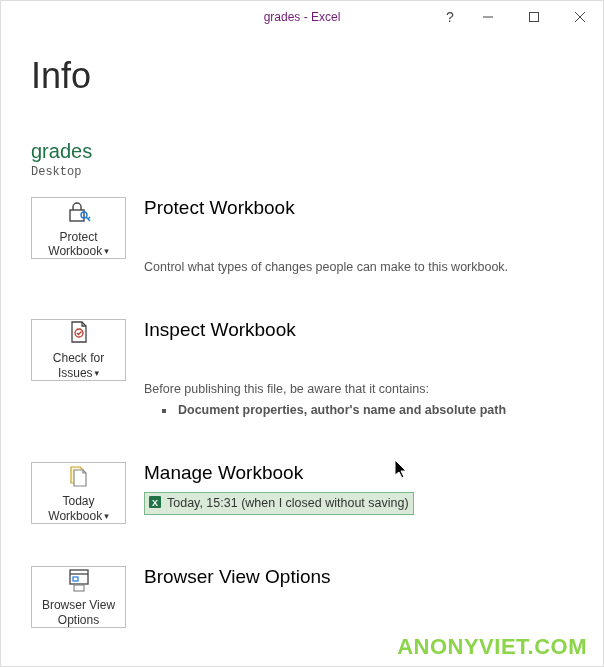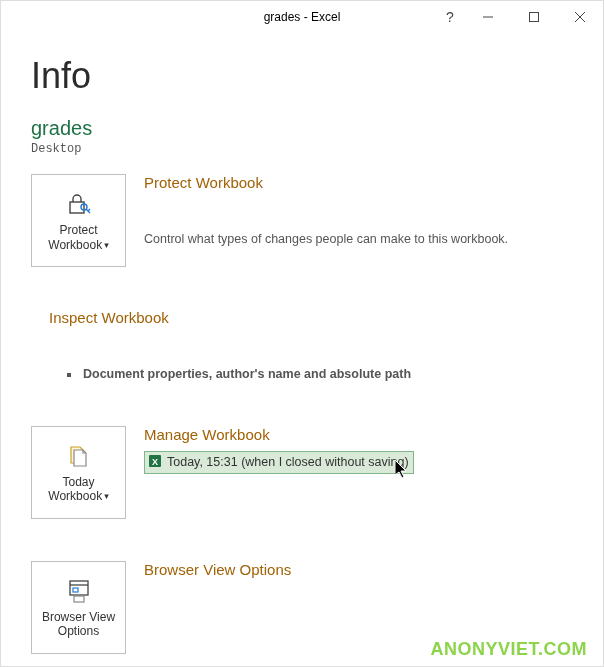--- a/index.html
+++ b/index.html
@@ -14,21 +14,21 @@
 }
 .titlebar {
   height: 32px;
   display: flex;
   align-items: center;
   justify-content: center;
   position: relative;
 }
 .titlebar .title {
   font-size: 12px;
-  color: #000000;
+  color: #701a75;
 }
 .titlebar .controls {
   position: absolute;
   right: 0;
   top: 0;
   display: flex;
 }
 .titlebar .ctl {
   width: 46px;
   height: 32px;
@@ -44,41 +44,41 @@
   color: #444;
 }
 .content {
   padding: 12px 30px 0 30px;
 }
 h1.info {
   font-size: 36px;
   font-weight: 300;
   color: #2b2b2b;
   margin-top: 10px;
-  margin-bottom: 20px;
+  margin-bottom: 43px;
 }
 .filename {
   font-size: 20px;
   color: #1f7246;
   margin-bottom: 2px;
 }
 .location {
   font-size: 12px;
   color: #555;
   margin-bottom: 18px;
   font-family: Liberation Mono, monospace;
 }
 .section {
   display: flex;
   margin-bottom: 42px;
 }
 .section:last-child { margin-bottom: 0; }
 .tile {
   width: 95px;
-  height: 93px;
+  height: 62px;
   border: 1px solid #bfbfbf;
   display: flex;
   flex-direction: column;
   align-items: center;
   justify-content: center;
   text-align: center;
   font-size: 12px;
   color: #333;
   flex-shrink: 0;
   padding: 4px 2px;
@@ -100,22 +100,22 @@
   display: inline-block;
   font-size: 9px;
   vertical-align: middle;
   margin-left: 2px;
 }
 .section-body {
   padding-left: 18px;
   flex: 1;
 }
 .section-title {
-  font-size: 15px;
-  color: #a16207;
+  font-size: 19px;
+  color: #000000;
   font-weight: 400;
   margin-bottom: 4px;
 }
 .section-desc {
   font-size: 12.5px;
   color: #555;
   line-height: 1.4;
   margin-top: 40px;
 }
 .section-desc ul {
@@ -145,21 +145,21 @@
   left: 394px;
   top: 459px;
   pointer-events: none;
 }
 .watermark {
   position: absolute;
   right: 16px;
   bottom: 6px;
   font-family: Arial, sans-serif;
   font-weight: bold;
-  font-size: 18px;
+  font-size: 22px;
   color: #8cd44a;
   letter-spacing: 0.5px;
 }
 </style>
 </head>
 <body>
 
 <div class="titlebar">
   <span class="title">grades - Excel</span>
   <div class="controls">
@@ -204,23 +204,38 @@
         <span>Workbook</span><span class="caret">▾</span>
       </div>
     </div>
     <div class="section-body">
       <div class="section-title">Protect Workbook</div>
       <div class="section-desc">Control what types of changes people can make to this workbook.</div>
     </div>
   </div>
 
   <div class="section">
+    <div class="tile">
+      <div class="icon">
+        <svg width="28" height="28" viewBox="0 0 28 28">
+          <path d="M7 3 h10 l4 4 v16 h-14 z" fill="none" stroke="#444" stroke-width="1.3"></path>
+          <path d="M17 3 v4 h4" fill="none" stroke="#444" stroke-width="1.3"></path>
+          <circle cx="14" cy="14" r="4" fill="none" stroke="#c0392b" stroke-width="1.3"></circle>
+          <path d="M12 14 l1.5 1.5 l3 -3" fill="none" stroke="#c0392b" stroke-width="1.3"></path>
+        </svg>
+      </div>
+      <div class="label">
+        <span>Check for</span><br>
+        <span>Issues</span><span class="caret">▾</span>
+      </div>
+    </div>
     <div class="section-body">
       <div class="section-title">Inspect Workbook</div>
       <div class="section-desc">
+        <span>Before publishing this file, be aware that it contains:</span>
         <ul>
           <li>Document properties, author's name and absolute path</li>
         </ul>
       </div>
     </div>
   </div>
 
   <div class="section">
     <div class="tile">
       <div class="icon">

